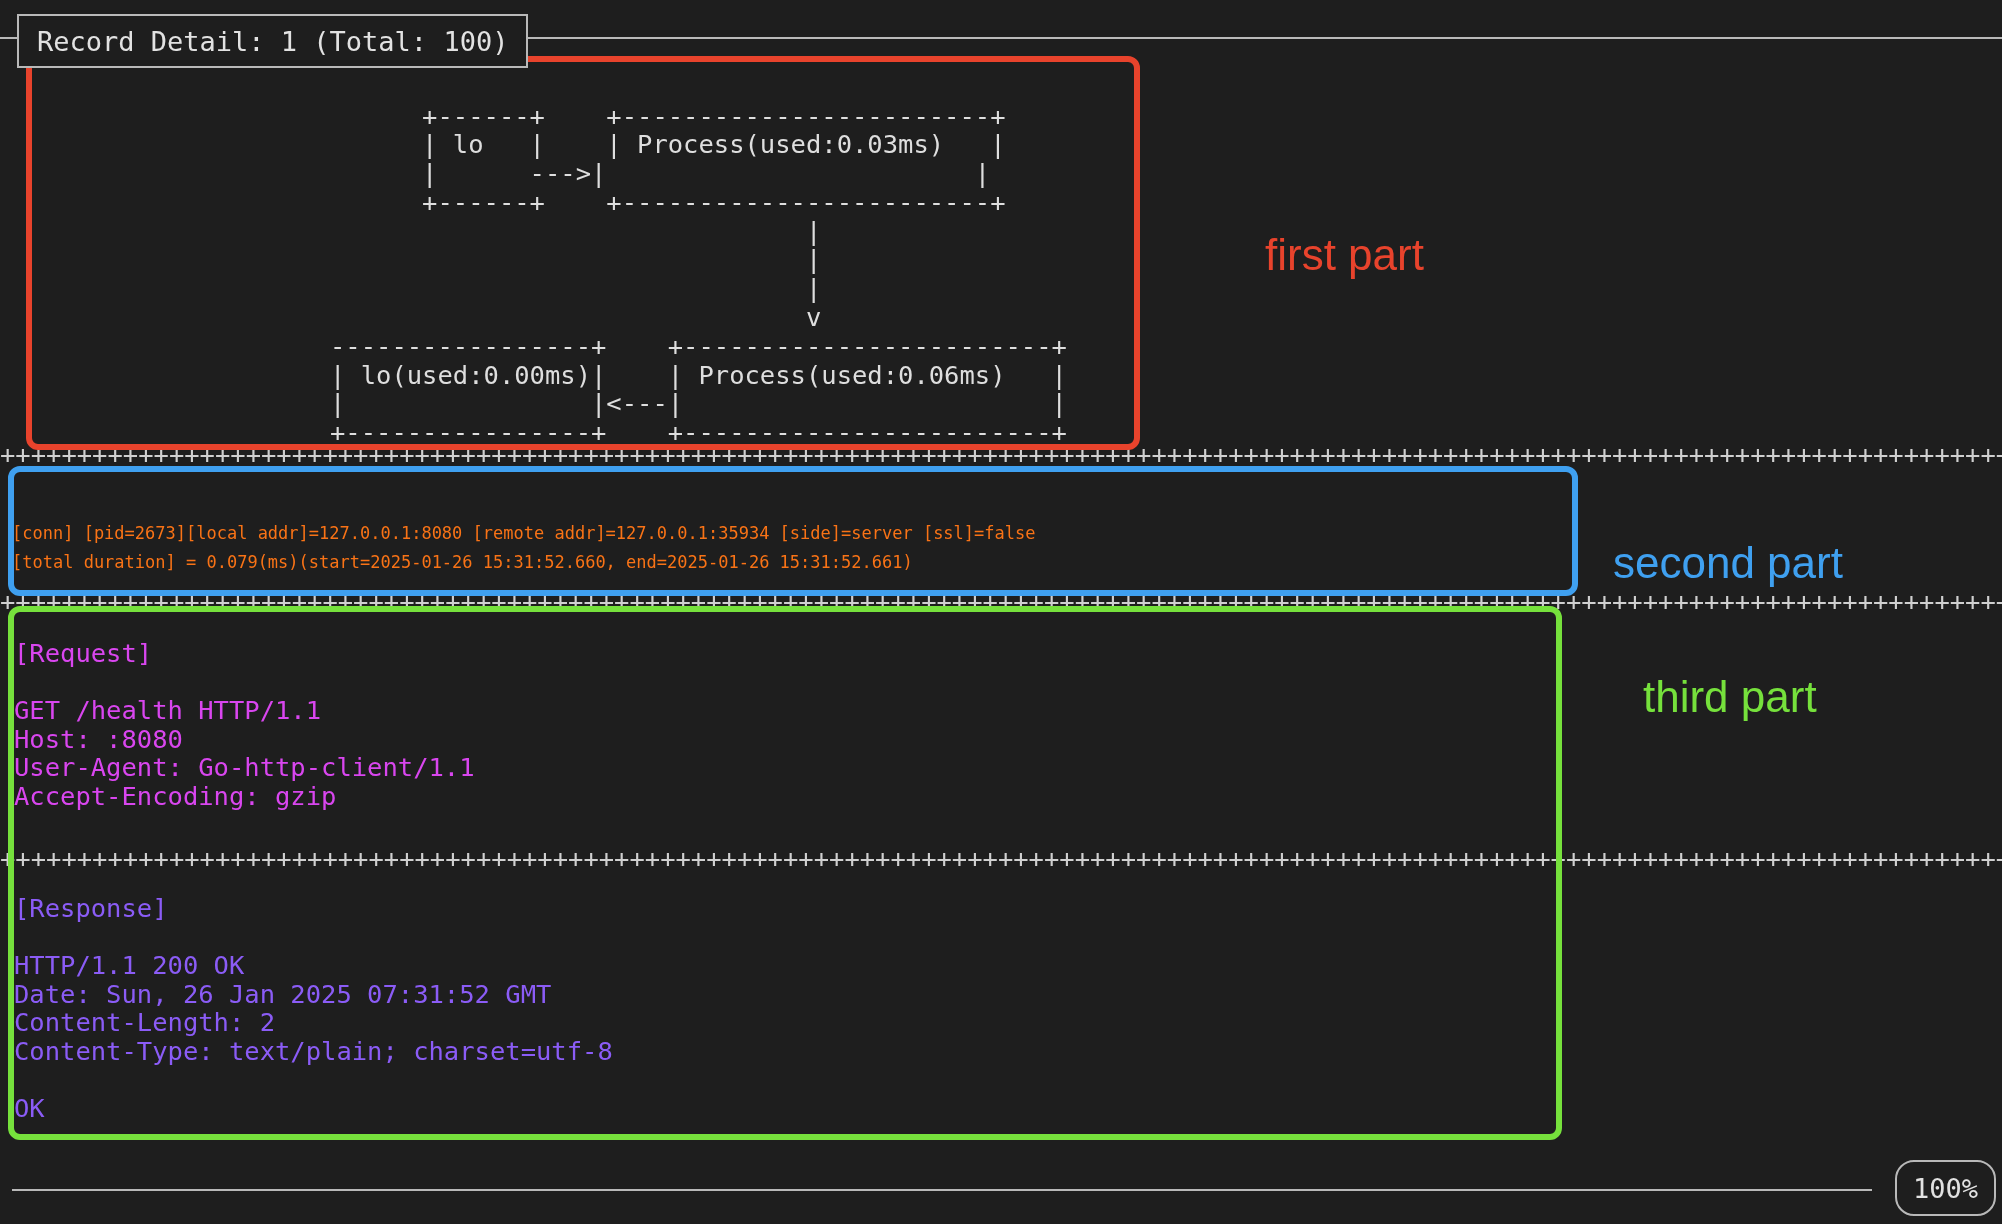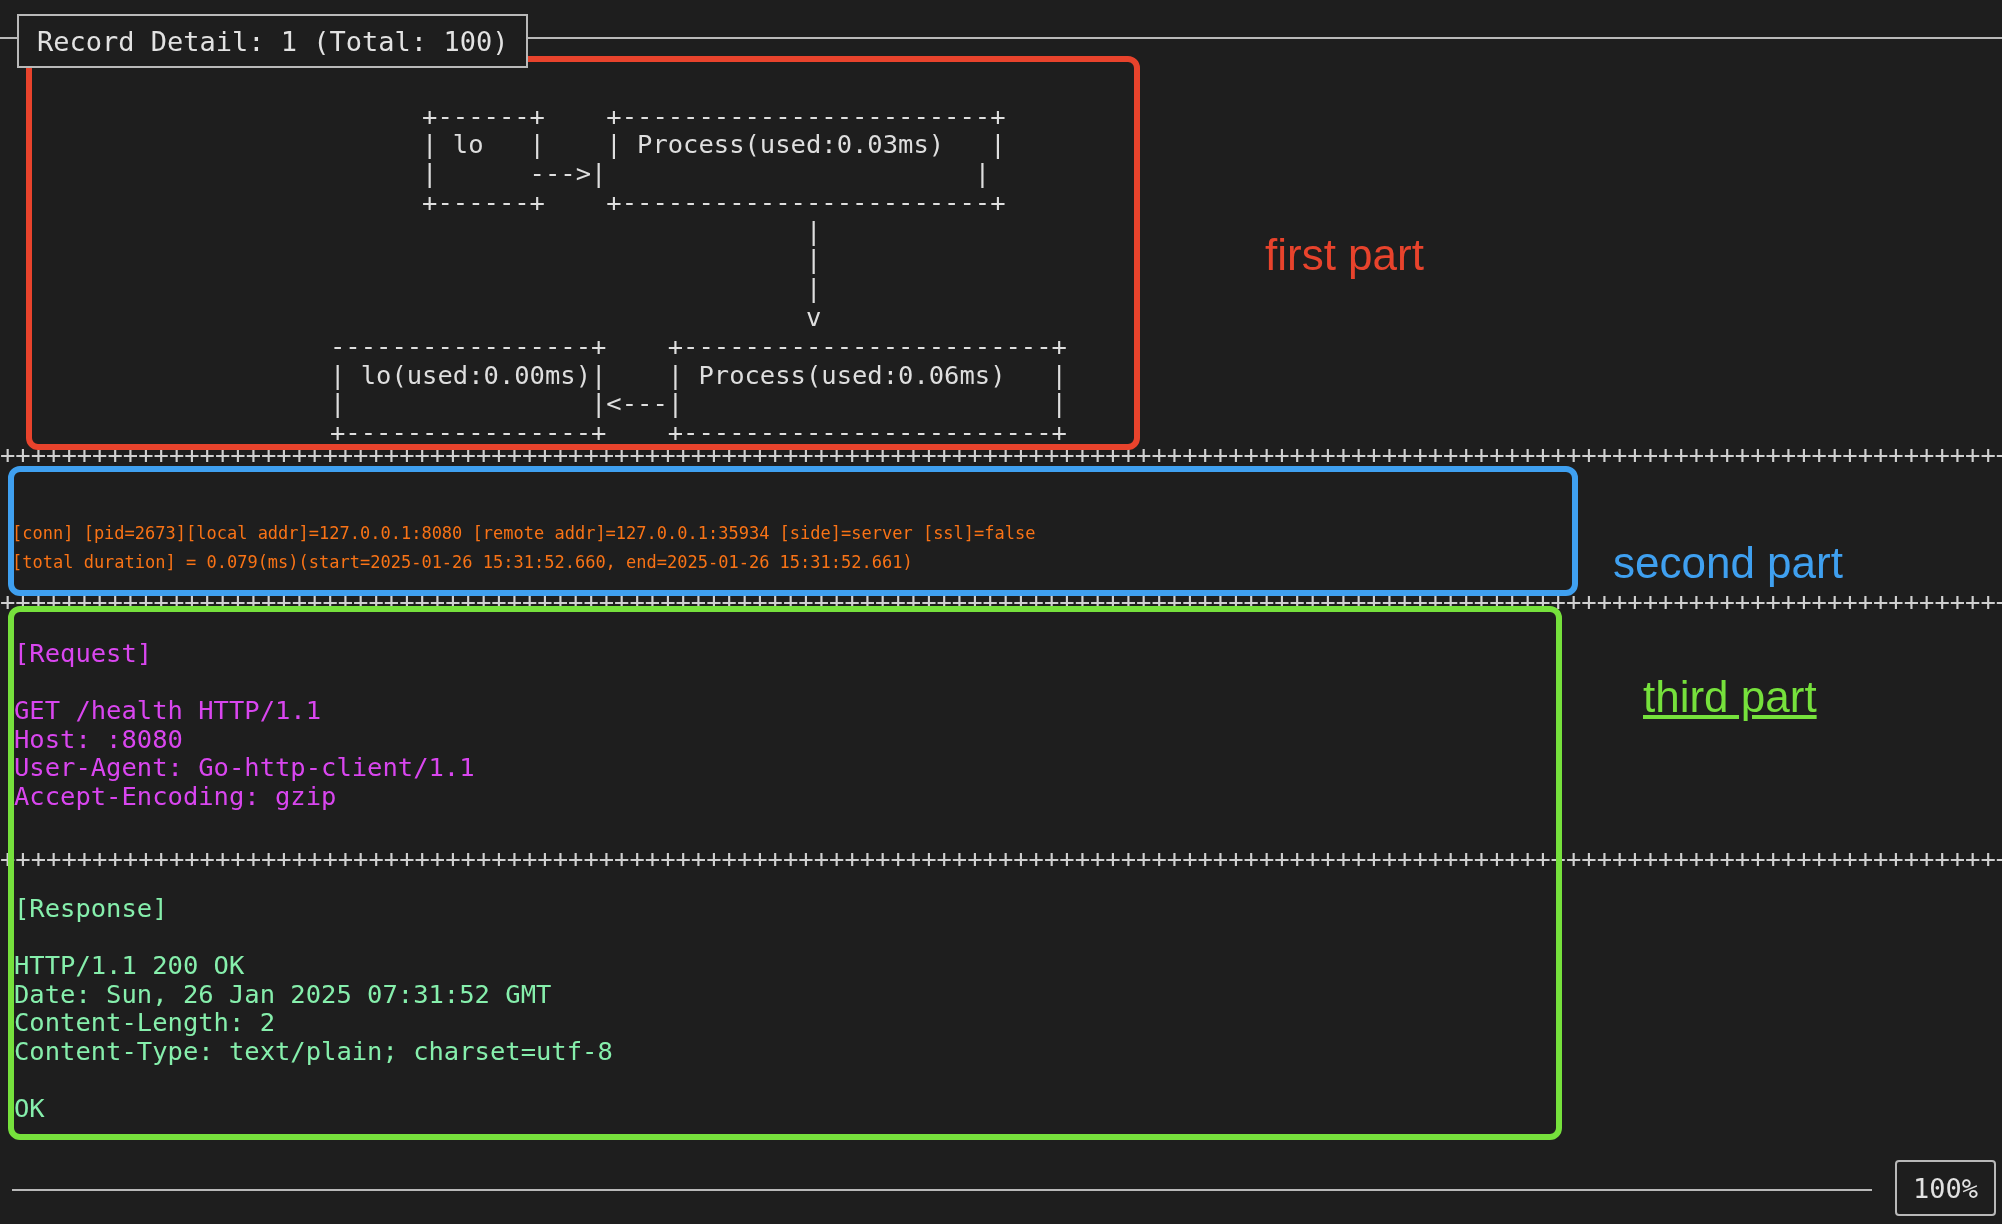--- a/index.html
+++ b/index.html
@@ -65,21 +65,21 @@
   
   .zoom-chip {
     position: absolute;
     left: 1895px;
     top: 1160px;
     height: 52px;
     padding: 0 16px;
     display: flex;
     align-items: center;
     border: 2px solid #b9b9b9;
-    border-radius: 4px;
+    border-radius: 19px;
     background: #1e1e1e;
     font-size: 27px;
     color: #e2e2e2;
     z-index: 7;
   }
 
   
   .mono {
     font-family: "DejaVu Sans Mono", "Liberation Mono", monospace;
     white-space: pre;
@@ -133,21 +133,21 @@
     font-size: 25.5px;
     line-height: 28.7px;
     color: #d946ef;
   }
   .http-block-2 {
     position: absolute;
     left: 14px;
     top: 868px;
     font-size: 25.5px;
     line-height: 28.7px;
-    color: #86efac;
+    color: #8b5cf6;
   }
 
   
   .anno-box {
     position: absolute;
     box-sizing: border-box;
     border-style: solid;
     border-radius: 10px;
     background: transparent;
     pointer-events: none;
@@ -160,21 +160,21 @@
   .anno-label {
     position: absolute;
     font-family: "Liberation Sans", sans-serif;
     font-size: 44px;
     font-weight: 400;
     white-space: nowrap;
     z-index: 6;
   }
   #label-first  { left: 1265px; top: 230px; }
   #label-second { left: 1613px; top: 492px; margin-top: 46px; }
-  #label-third  { left: 1643px; top: 672px; text-decoration: underline; }
+  #label-third  { left: 1643px; top: 672px; }
 </style>
 </head>
 <body>
 
 <div class="term-frame">
 
   <div class="frame-line-top"></div>
   <div class="frame-line-bottom"></div>
 
   <div class="title-chip">Record Detail: 1 (Total: 100)</div>

